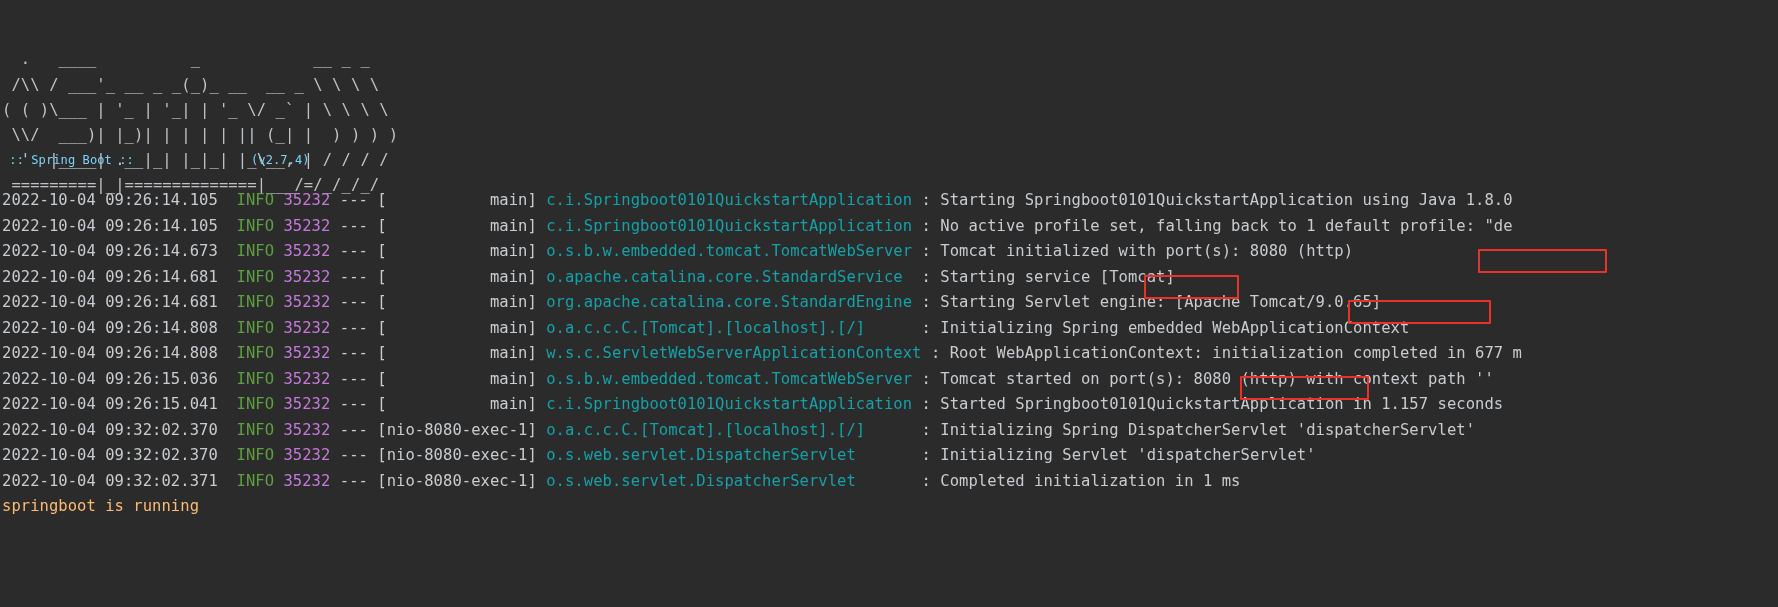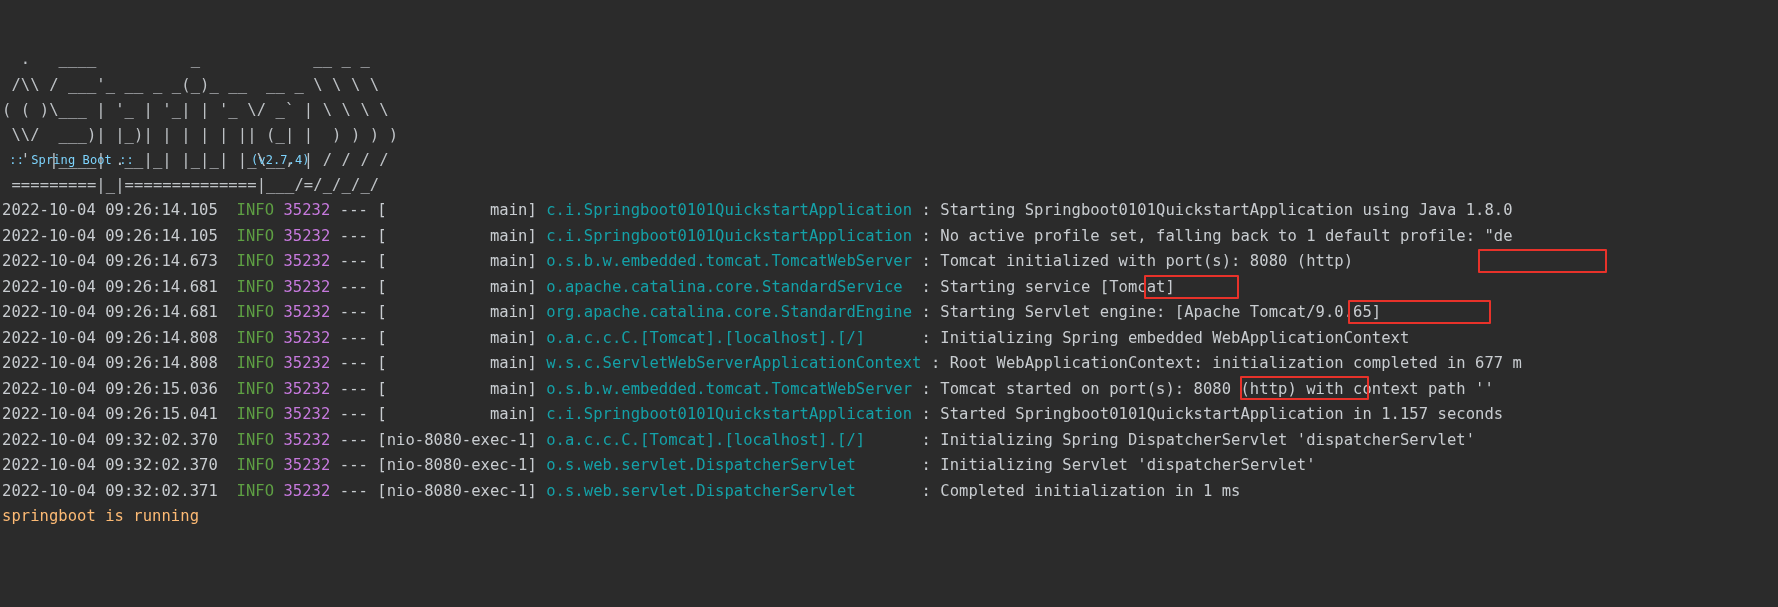--- a/index.html
+++ b/index.html
@@ -48,21 +48,21 @@
     white-space: pre;
     color: #7dd3fc;
     font-family: "DejaVu Sans Mono", "Liberation Mono", monospace;
     letter-spacing: 0.1px;
   }
 
   
   .logs {
     position: absolute;
     left: 0;
-    top: 198px;
+    top: 188px;
     width: 1523px;
     font-size: 15.5px;
     line-height: 25.5px;
     letter-spacing: 0.05px;
     white-space: pre;
     color: #c8ccd0;
   }
   .logline {
     white-space: pre;
     height: 25.5px;

